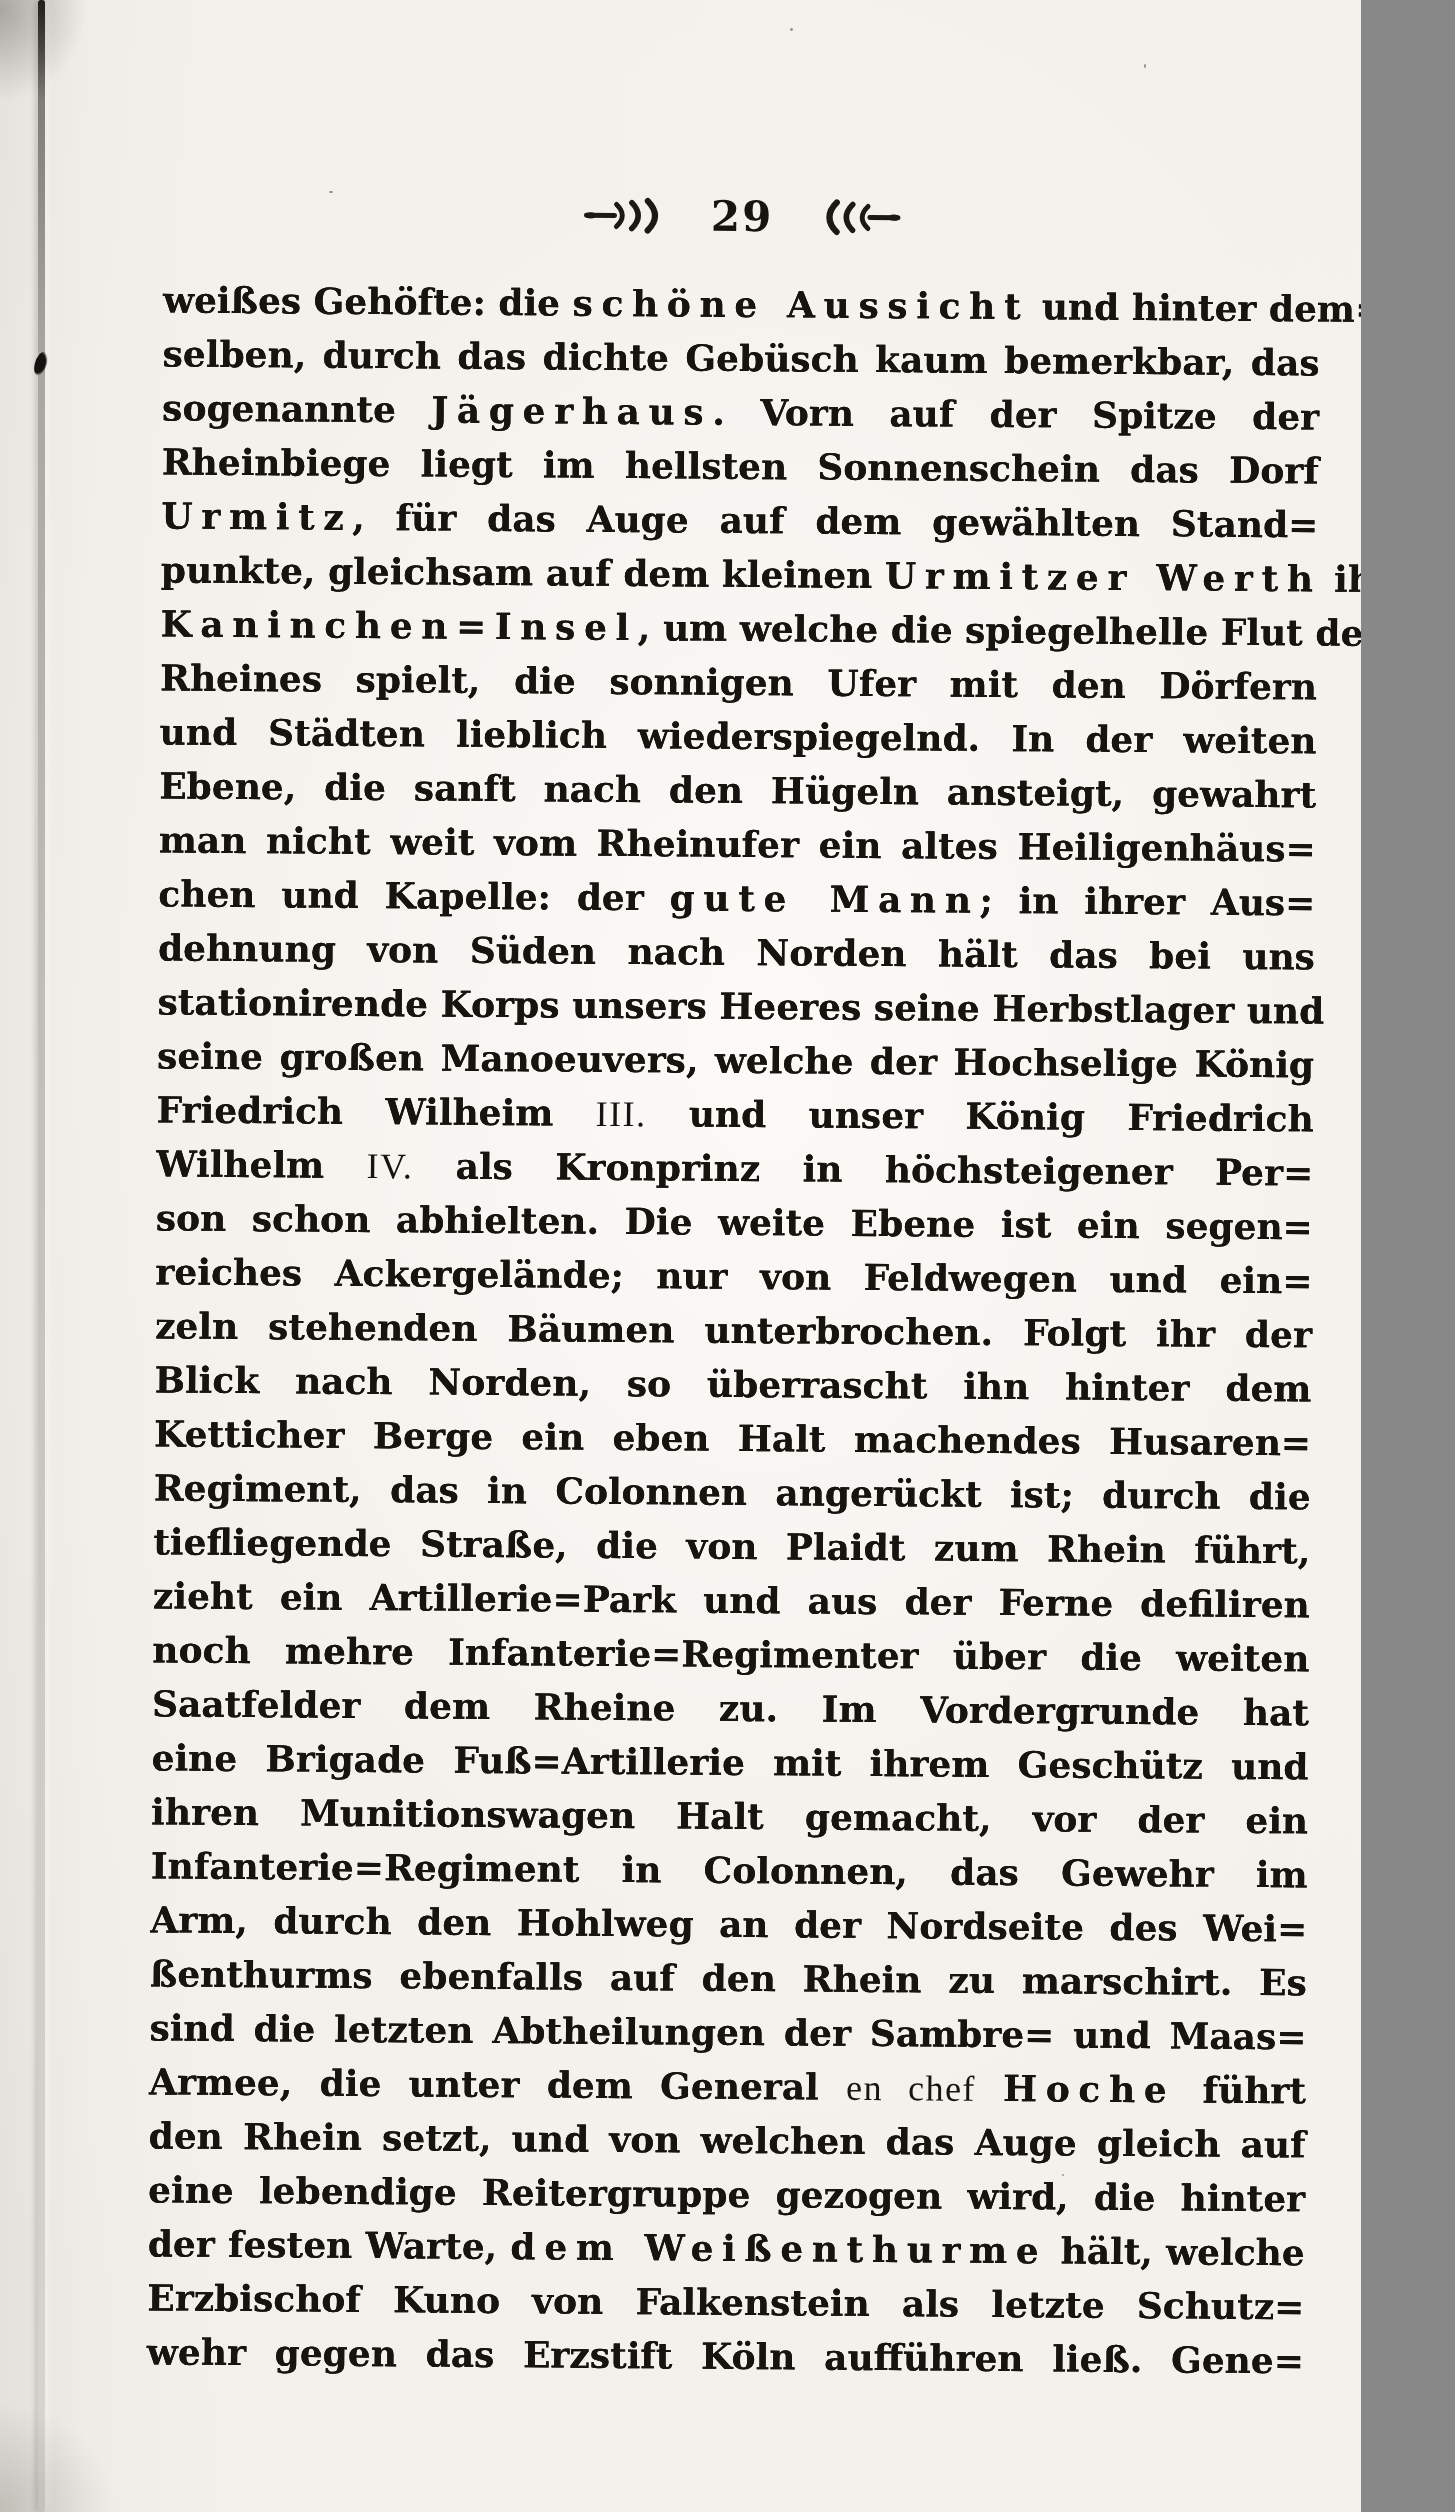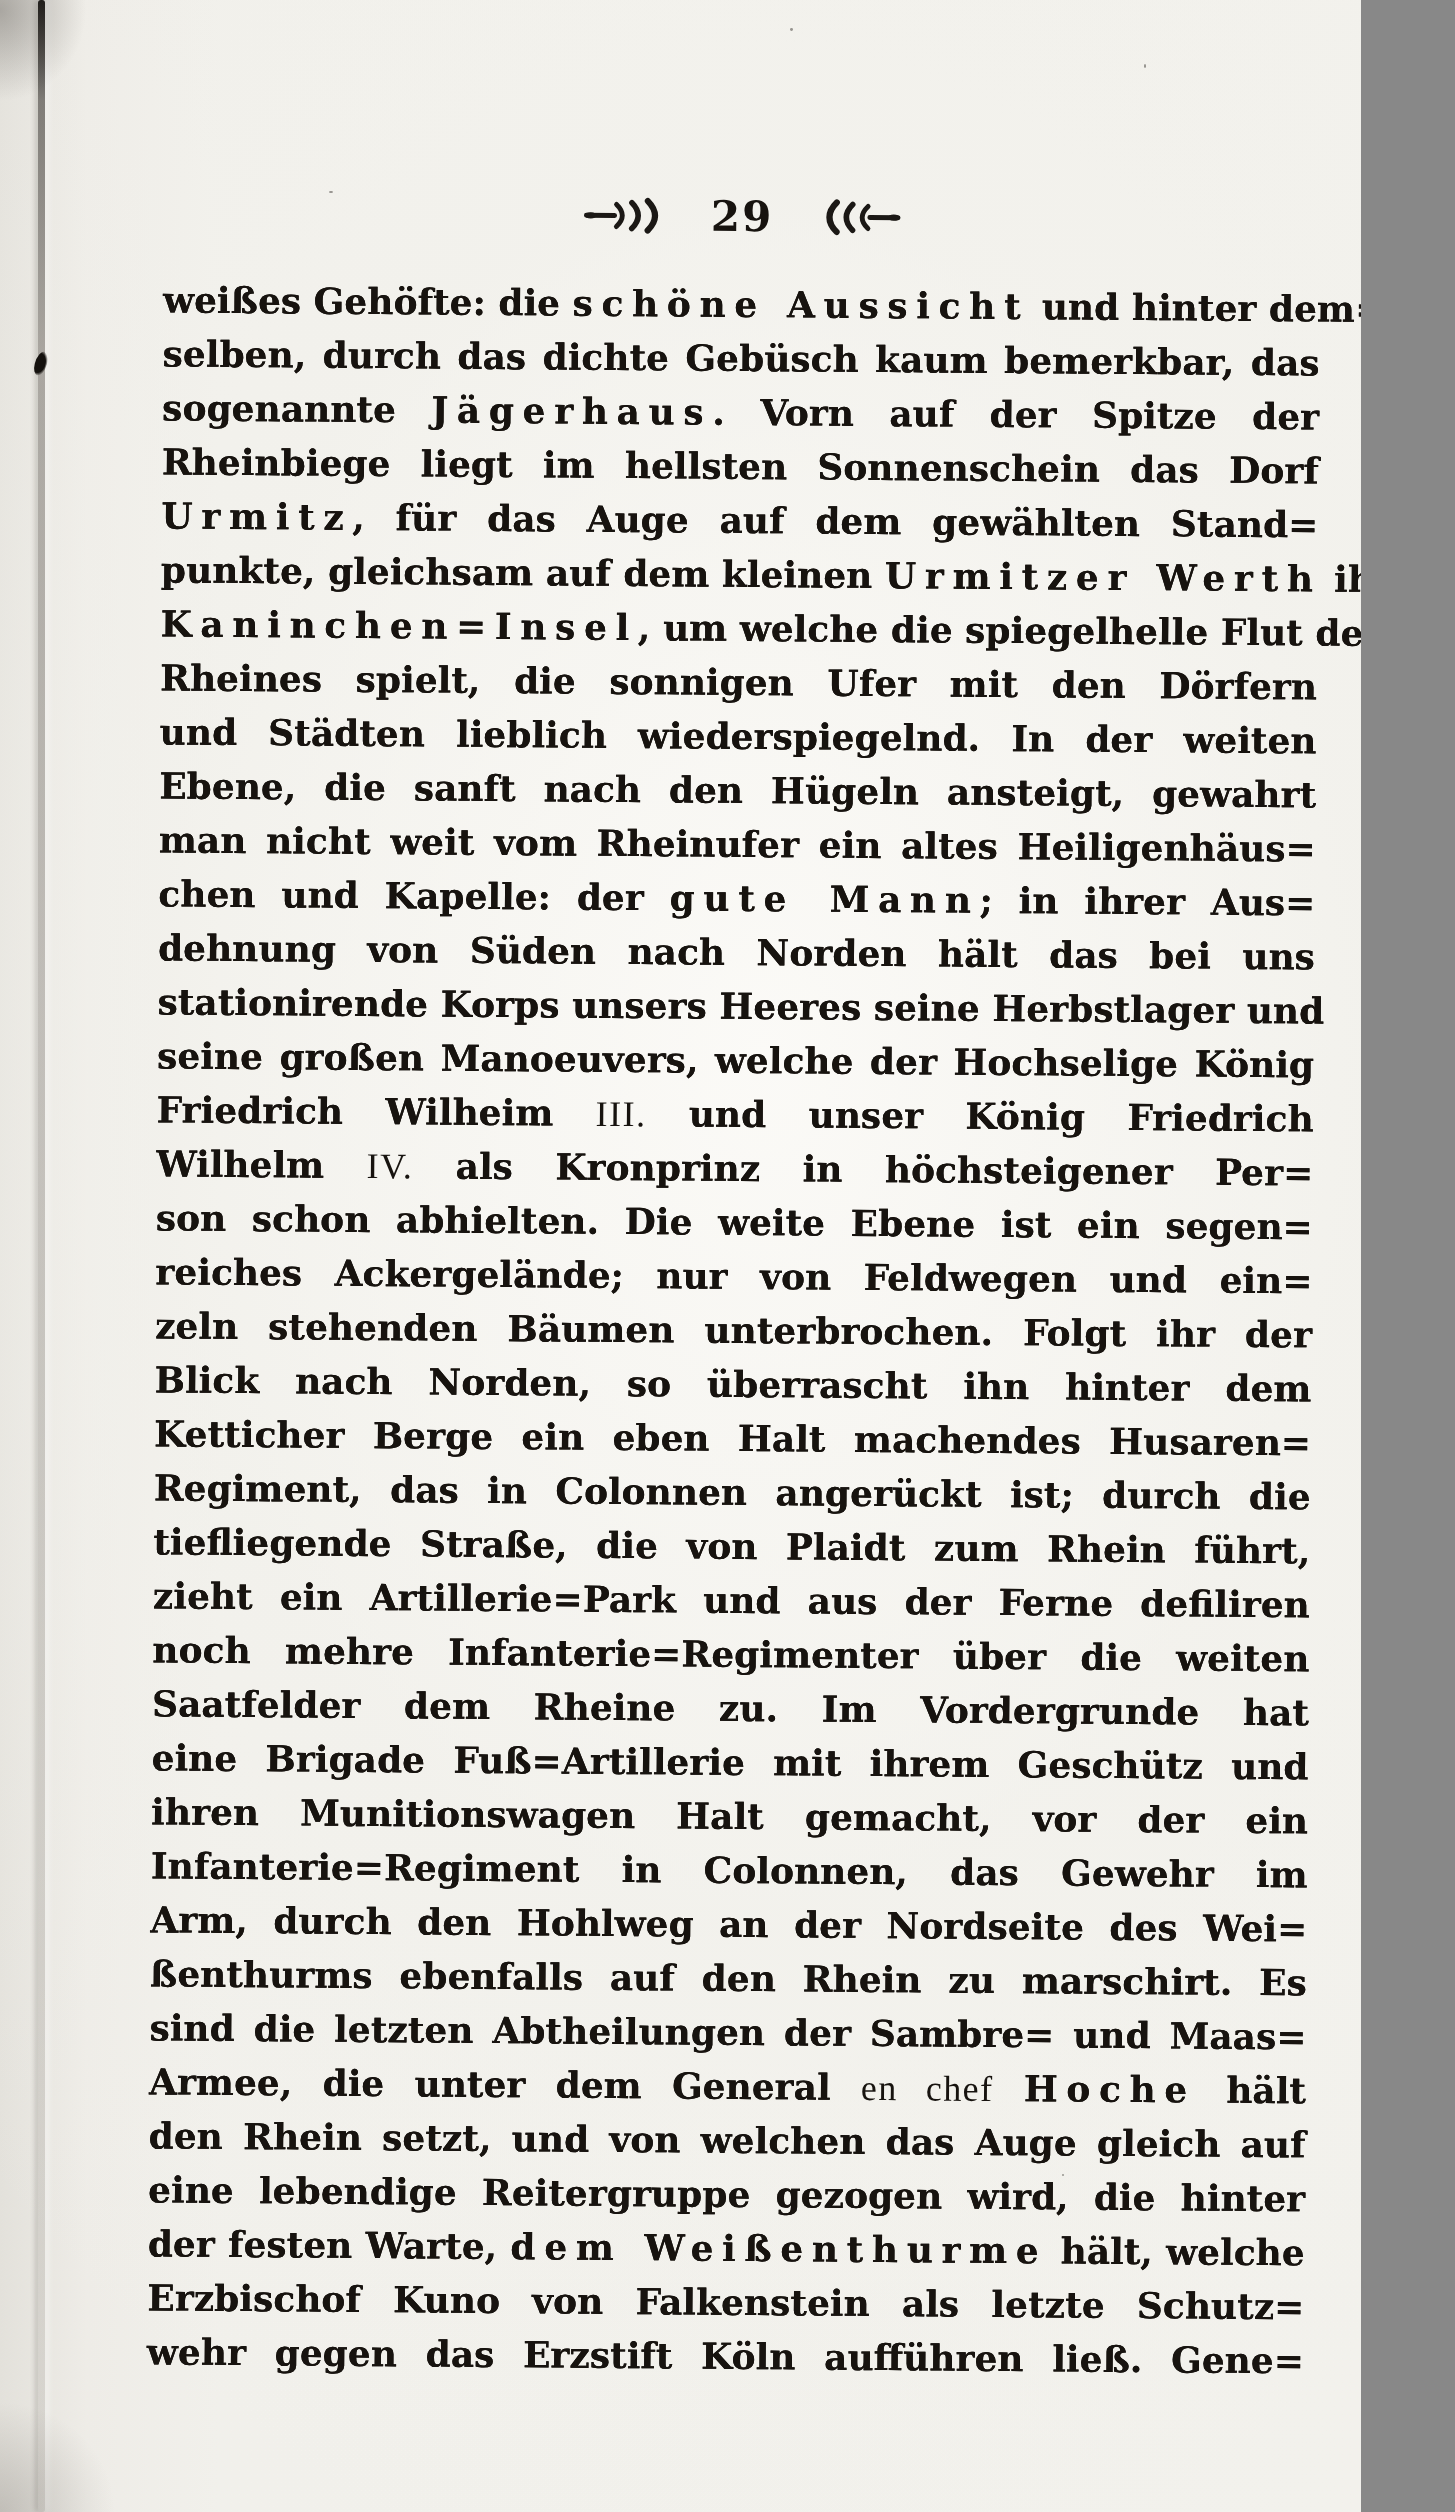--- a/index.html
+++ b/index.html
@@ -142,21 +142,21 @@
         <div class="line"><span class="s-f">tiefliegende Straße, die von Plaidt zum Rhein führt,</span></div>
         <div class="line"><span class="s-f">zieht ein Artillerie=Park und aus der Ferne defiliren</span></div>
         <div class="line"><span class="s-f">noch mehre Infanterie=Regimenter über die weiten</span></div>
         <div class="line"><span class="s-f">Saatfelder dem Rheine zu. Im Vordergrunde hat</span></div>
         <div class="line"><span class="s-f">eine Brigade Fuß=Artillerie mit ihrem Geschütz und</span></div>
         <div class="line"><span class="s-f">ihren Munitionswagen Halt gemacht, vor der ein</span></div>
         <div class="line"><span class="s-f">Infanterie=Regiment in Colonnen, das Gewehr im</span></div>
         <div class="line"><span class="s-f">Arm, durch den Hohlweg an der Nordseite des Wei=</span></div>
         <div class="line"><span class="s-f">ßenthurms ebenfalls auf den Rhein zu marschirt. Es</span></div>
         <div class="line"><span class="s-f">sind die letzten Abtheilungen der Sambre= und Maas=</span></div>
-        <div class="line"><span class="s-f">Armee, die unter dem General </span><span class="s-a">en chef</span><span class="s-f"> </span><span class="s-sp">Hoche</span><span class="s-f"> hält</span></div>
+        <div class="line"><span class="s-f">Armee, die unter dem General </span><span class="s-a">en chef</span><span class="s-f"> </span><span class="s-sp">Hoche</span><span class="s-f"> führt</span></div>
         <div class="line"><span class="s-f">den Rhein setzt, und von welchen das Auge gleich auf</span></div>
         <div class="line"><span class="s-f">eine lebendige Reitergruppe gezogen wird, die hinter</span></div>
         <div class="line"><span class="s-f">der festen Warte, </span><span class="s-sp">dem Weißenthurme</span><span class="s-f"> hält, welche</span></div>
         <div class="line"><span class="s-f">Erzbischof Kuno von Falkenstein als letzte Schutz=</span></div>
         <div class="line"><span class="s-f">wehr gegen das Erzstift Köln aufführen ließ. Gene=</span></div>
       </div>
 
   </div>
 </div>
 

